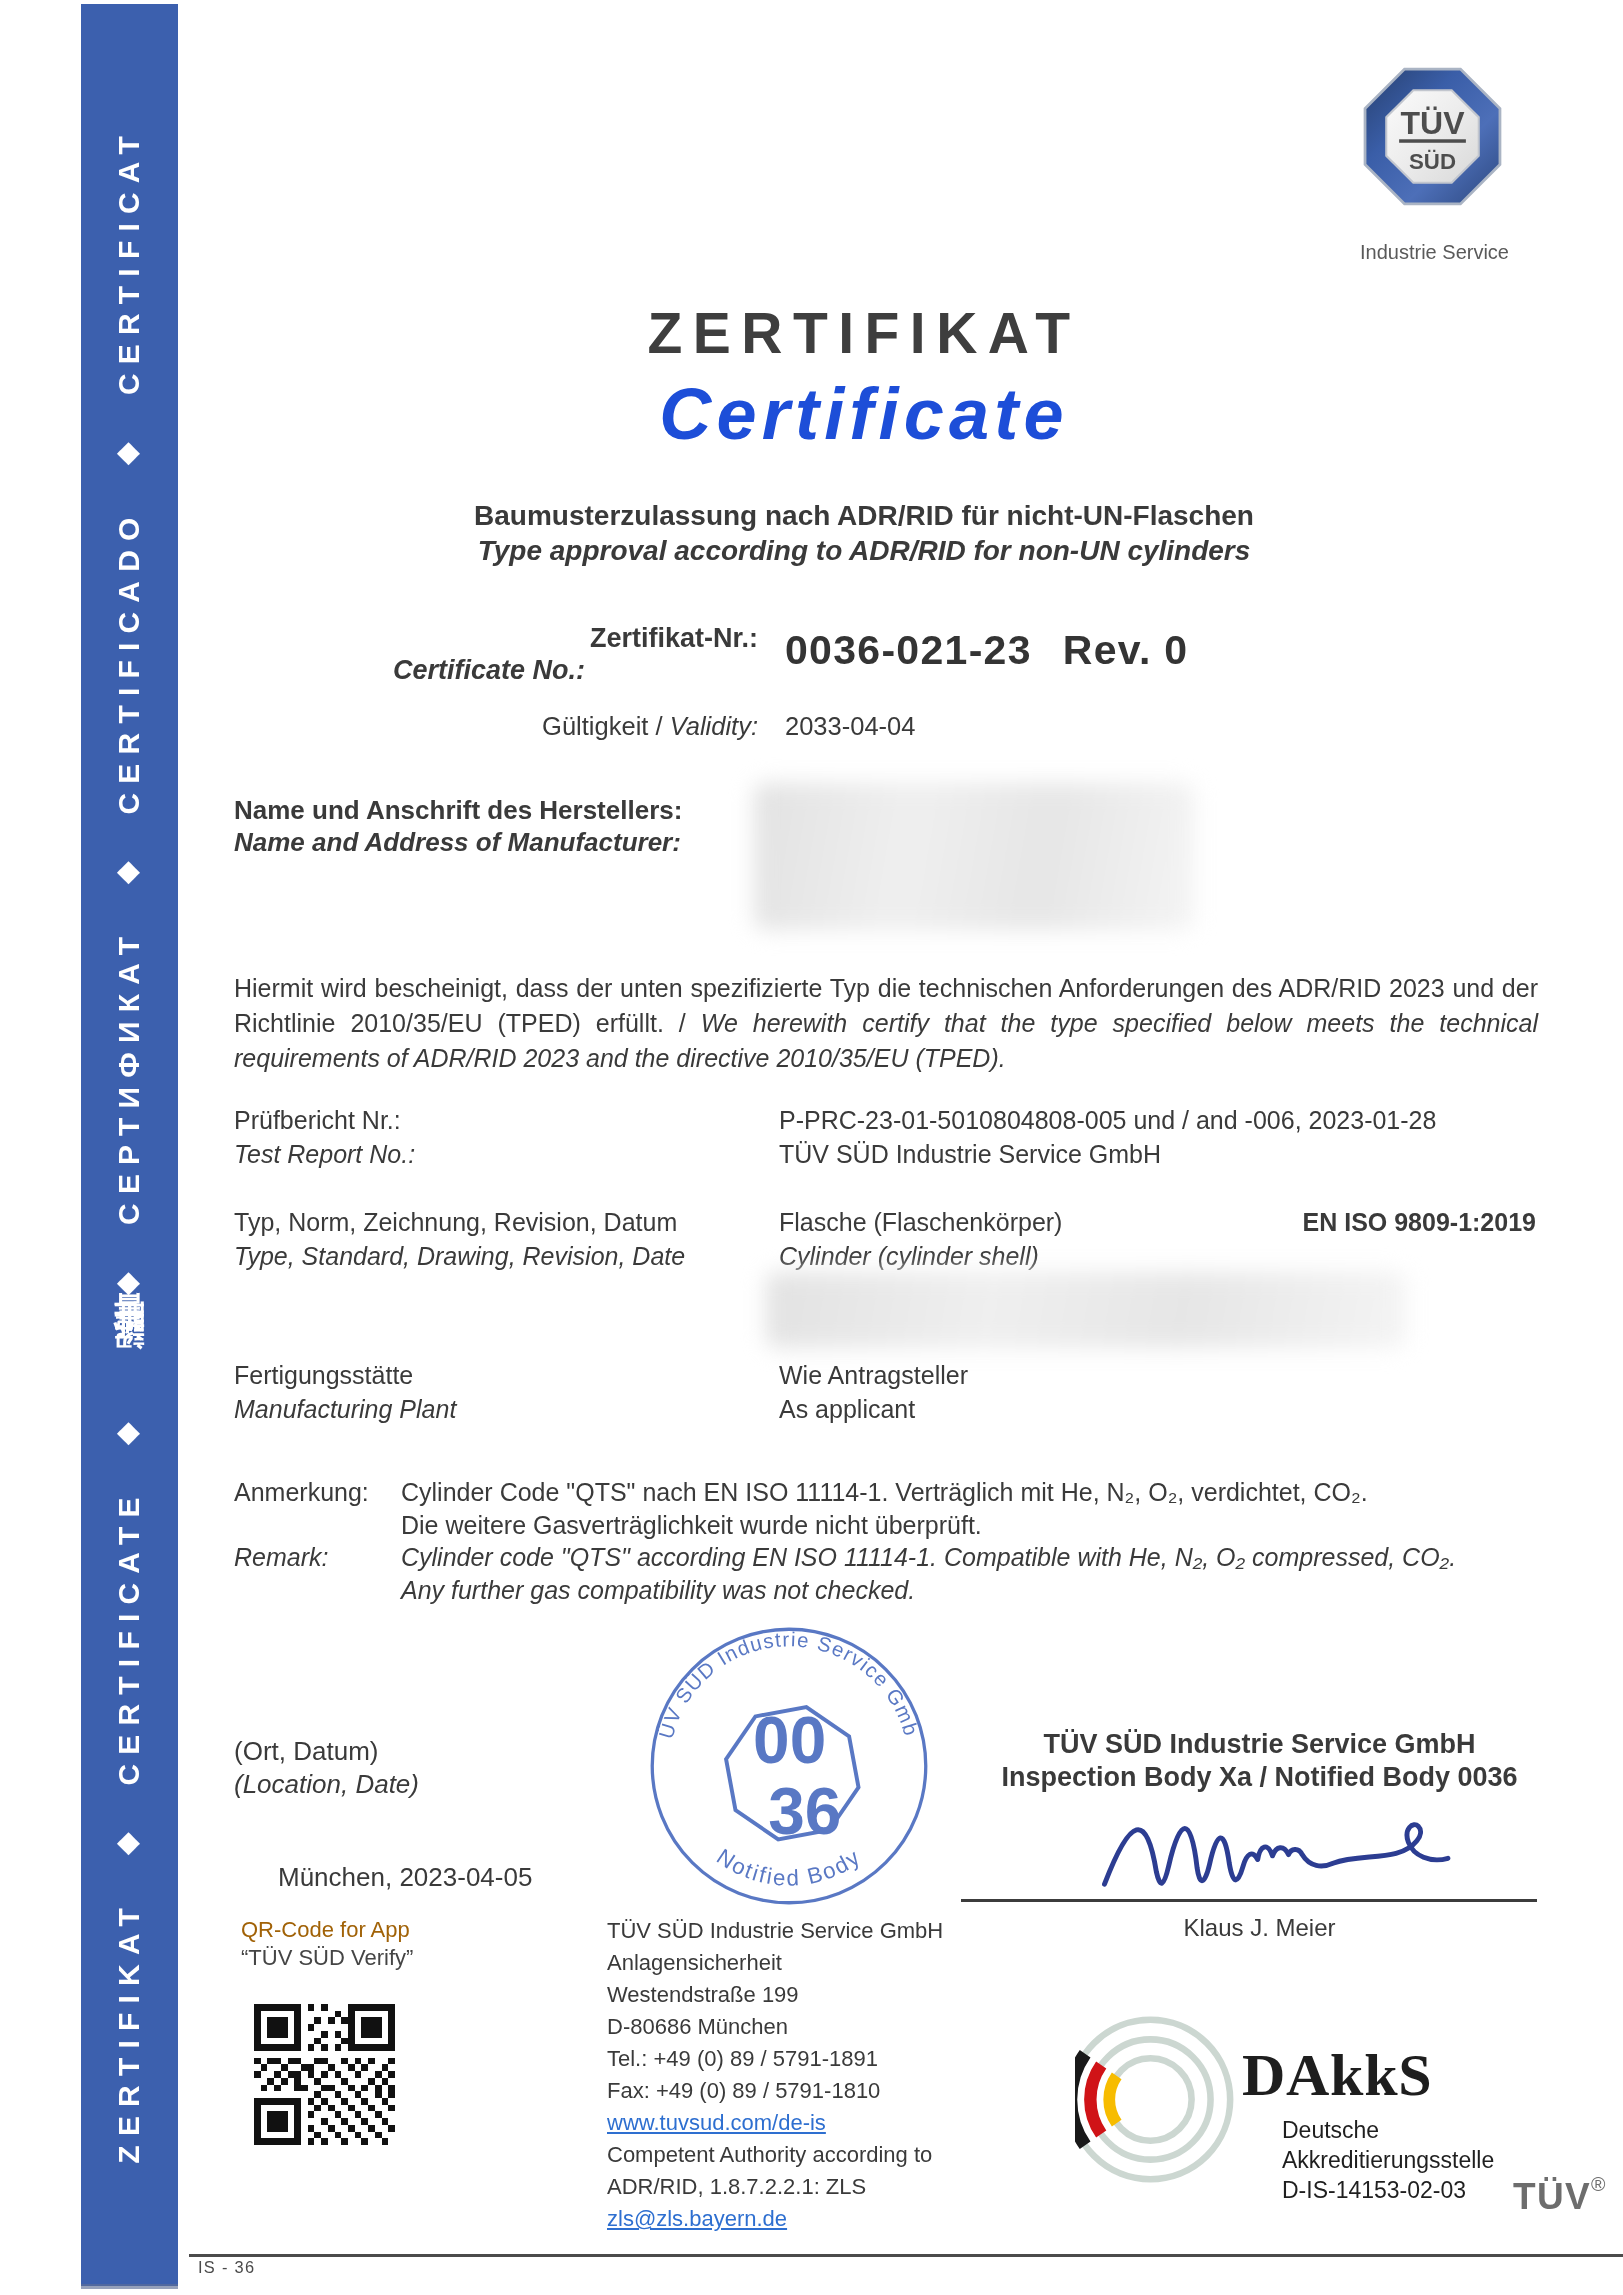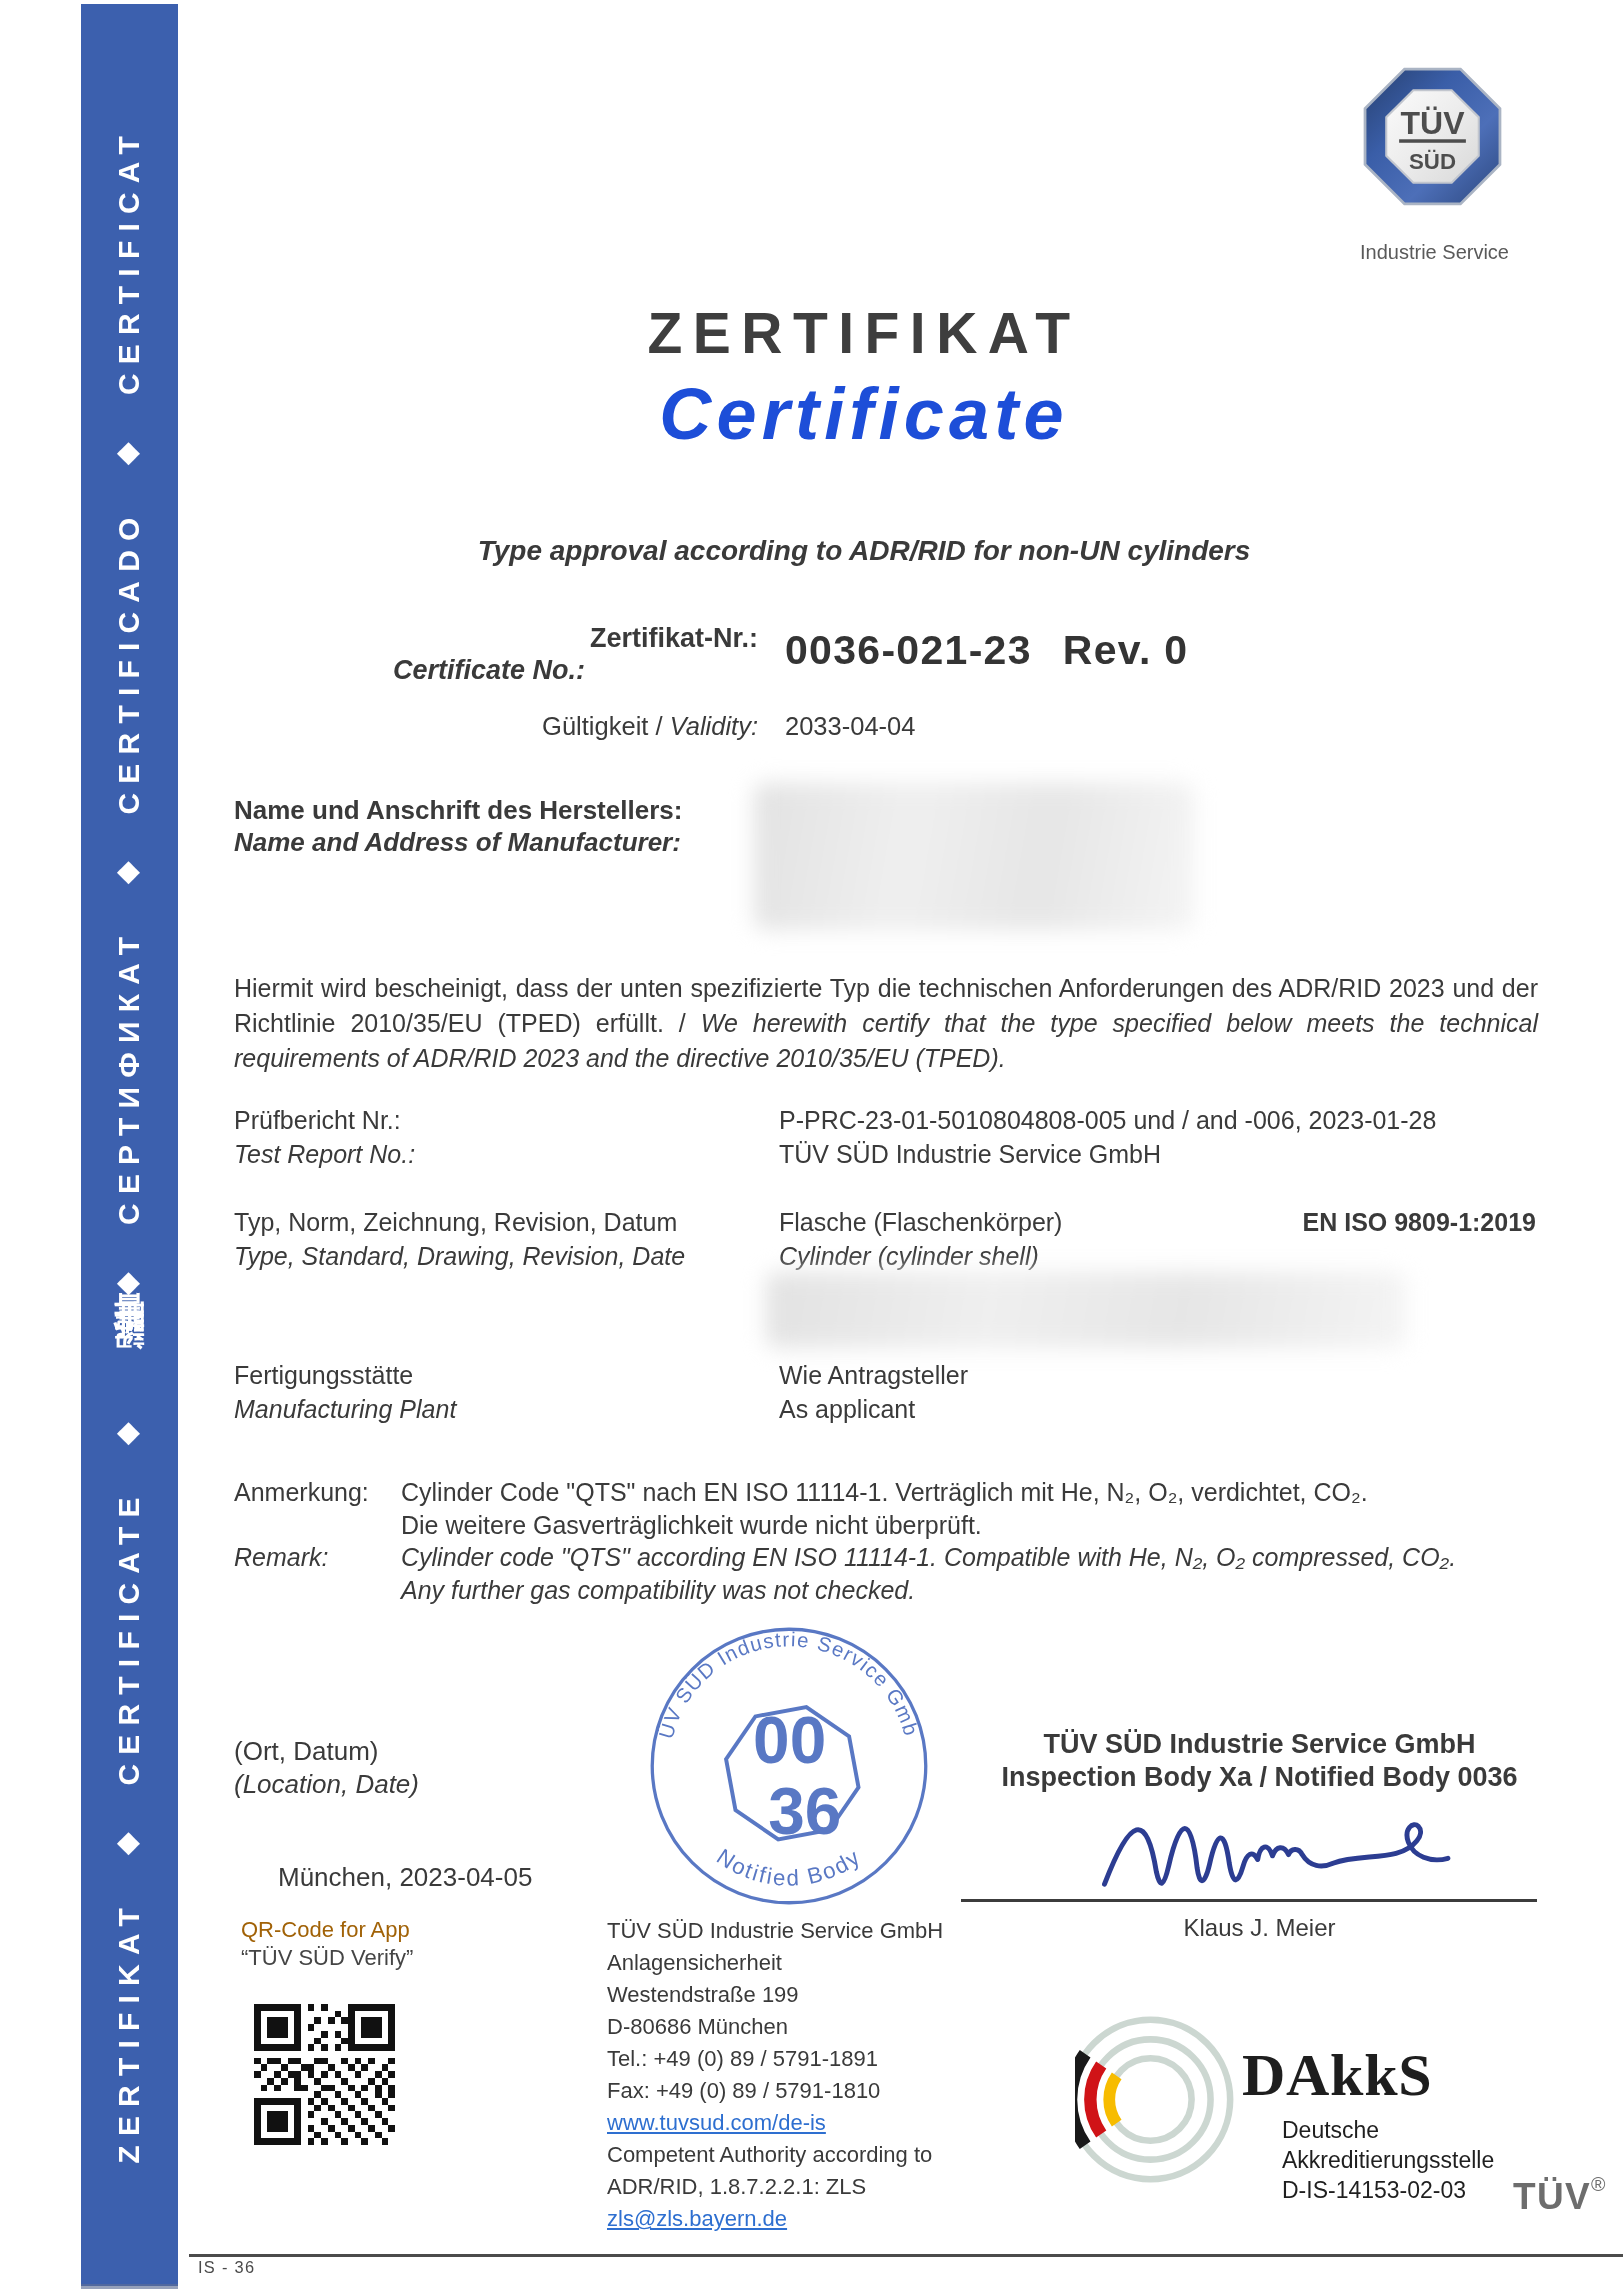--- a/index.html
+++ b/index.html
@@ -118,20 +118,21 @@
     <polygon points="207,150.2 150.2,207 69.8,207 13,150.2 13,69.8 69.8,13 150.2,13 207,69.8" fill="url(#octBlue)" stroke="#aab4c4" stroke-width="4"></polygon>
     <polygon points="176.5,137.6 137.6,176.5 82.4,176.5 43.5,137.6 43.5,82.4 82.4,43.5 137.6,43.5 176.5,82.4" fill="url(#octInner)" stroke="#c2c6ce" stroke-width="3"></polygon>
     <text x="110" y="106" text-anchor="middle" font-size="46" font-weight="bold" fill="#4d4d4d">TÜV</text>
     <rect x="62" y="114" width="96" height="5" fill="#4d4d4d"></rect>
     <text x="110" y="157" text-anchor="middle" font-size="32" font-weight="bold" fill="#4d4d4d">SÜD</text>
   </svg>
   <div class="abs logo-division">Industrie Service</div>
 
   <div class="abs title-de">ZERTIFIKAT</div>
   <div class="abs title-en">Certificate</div>
+  <div class="abs subtitle-de">Baumusterzulassung nach ADR/RID für nicht-UN-Flaschen</div>
   <div class="abs subtitle-en">Type approval according to ADR/RID for non-UN cylinders</div>
 
   <div class="abs certno-label-de">Zertifikat-Nr.:</div>
   <div class="abs certno-label-en">Certificate No.:</div>
   <div class="abs certno-value">
     <span>0036-021-23</span><span class="certno-rev">Rev. 0</span>
   </div>
   <div class="abs validity-label">
     <span>Gültigkeit / </span><span class="it">Validity:</span>
   </div>

